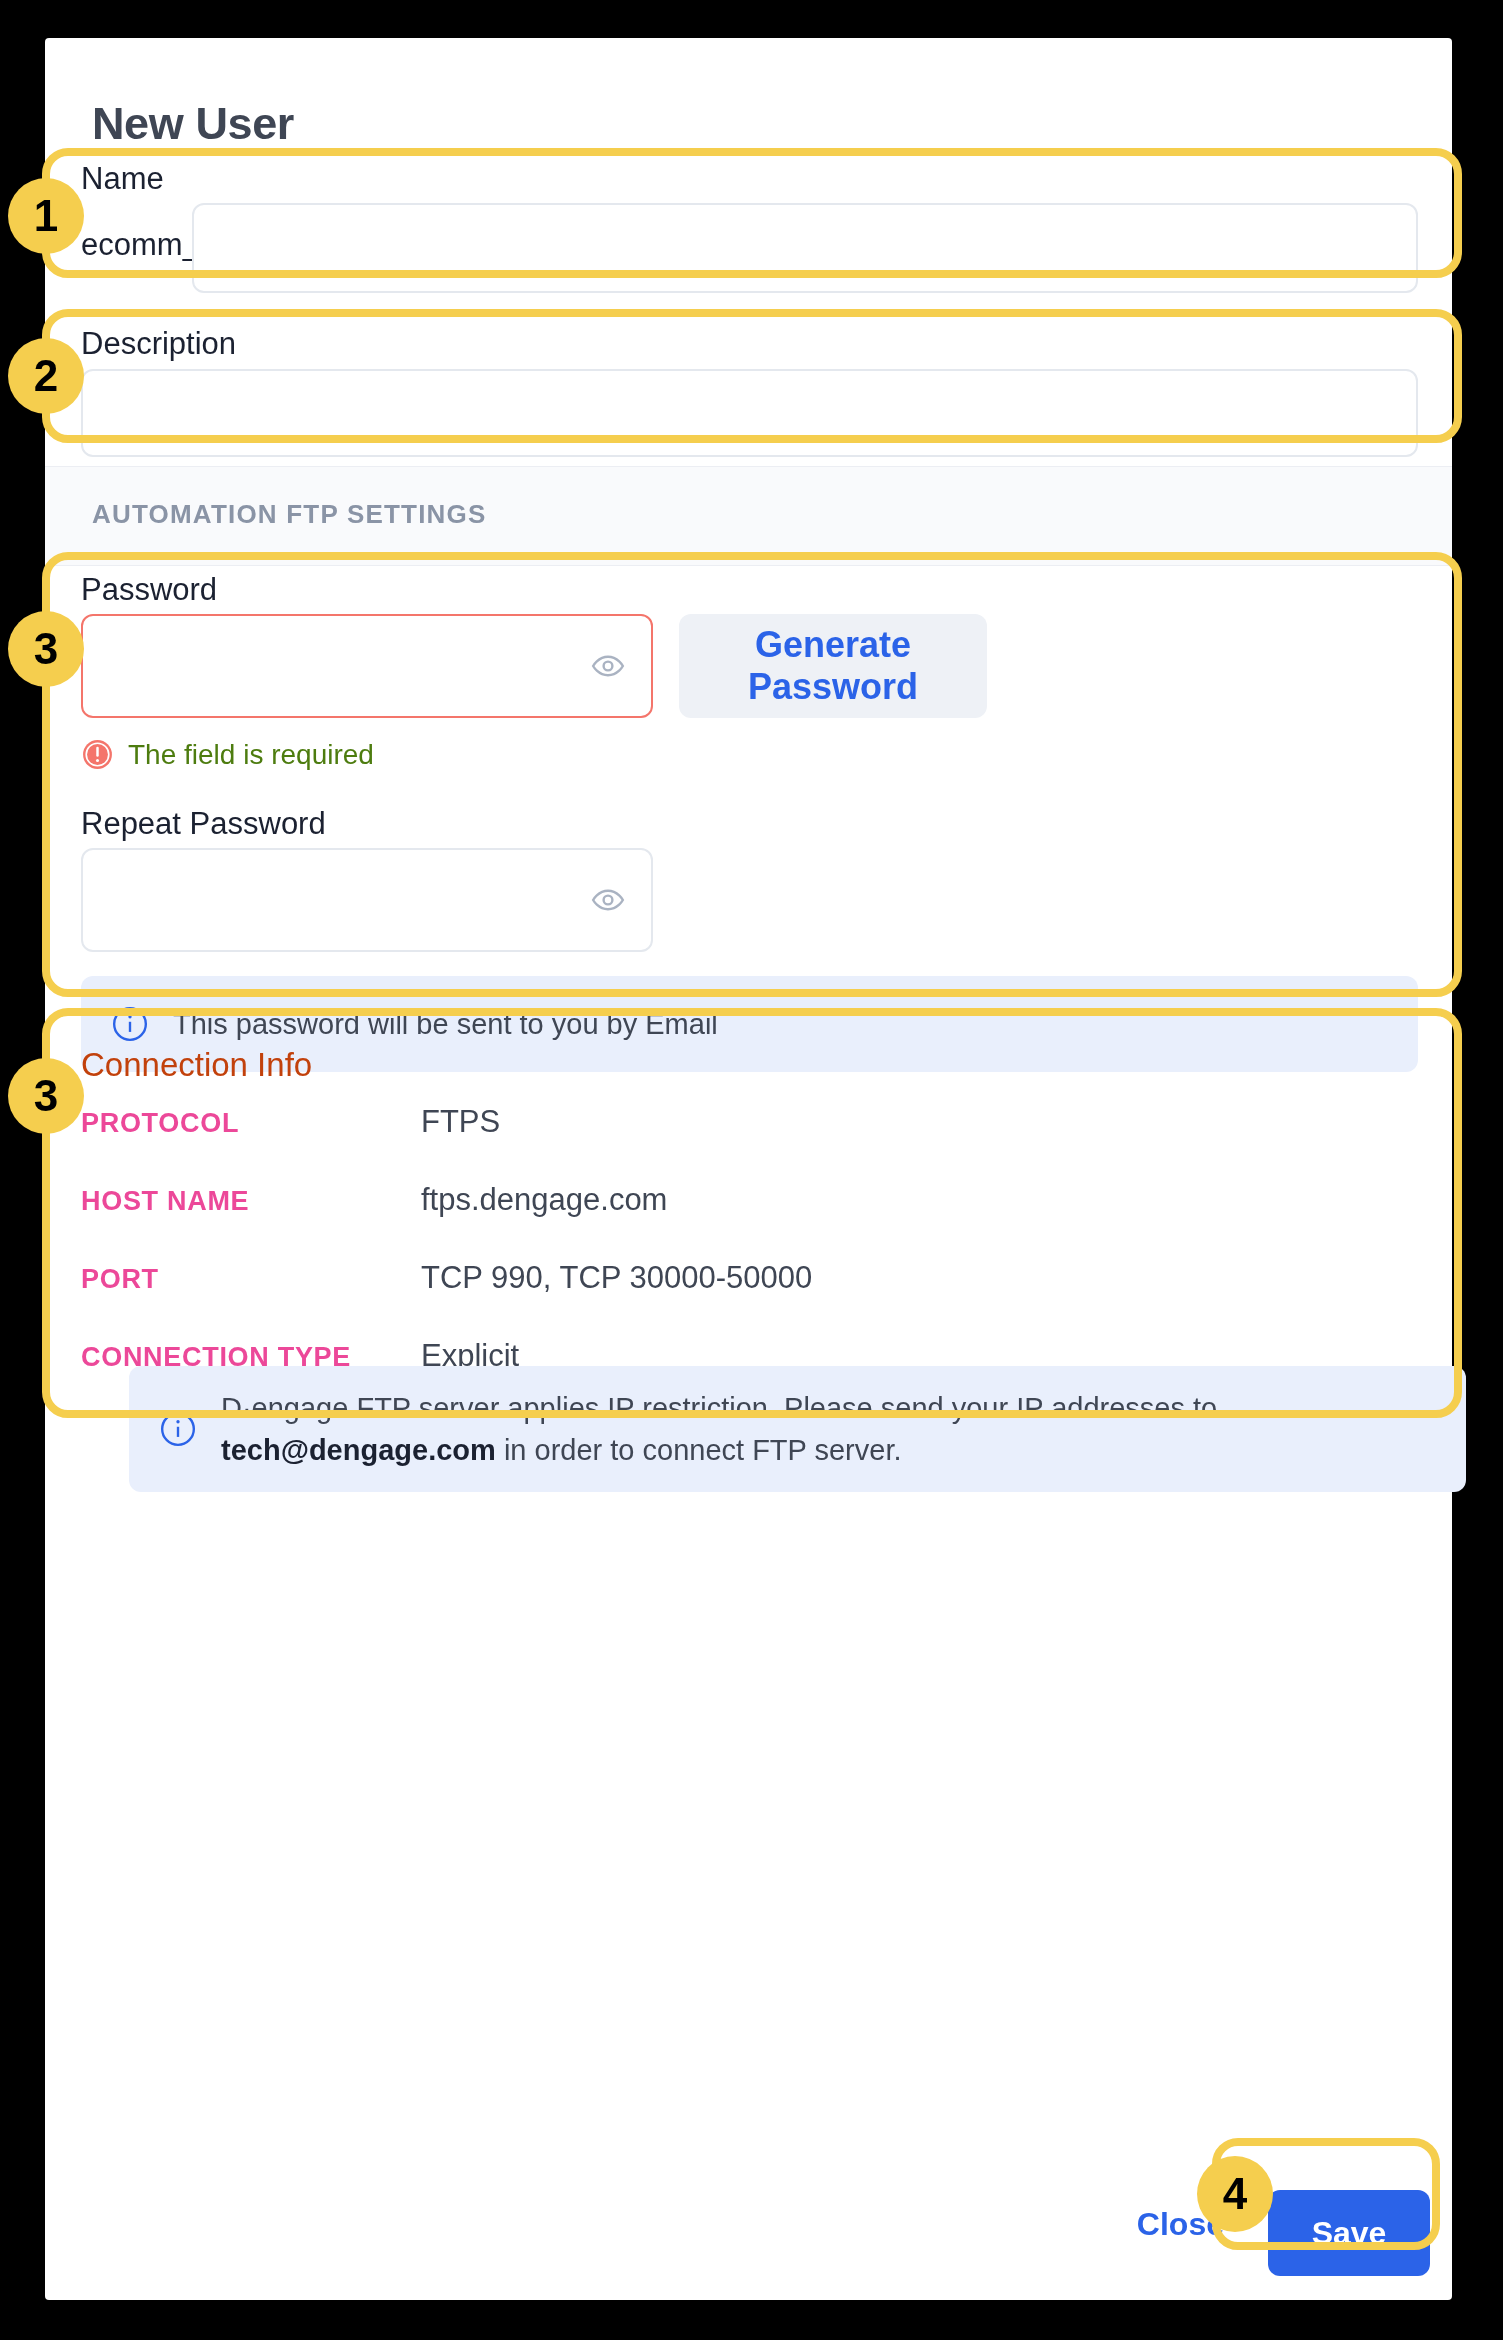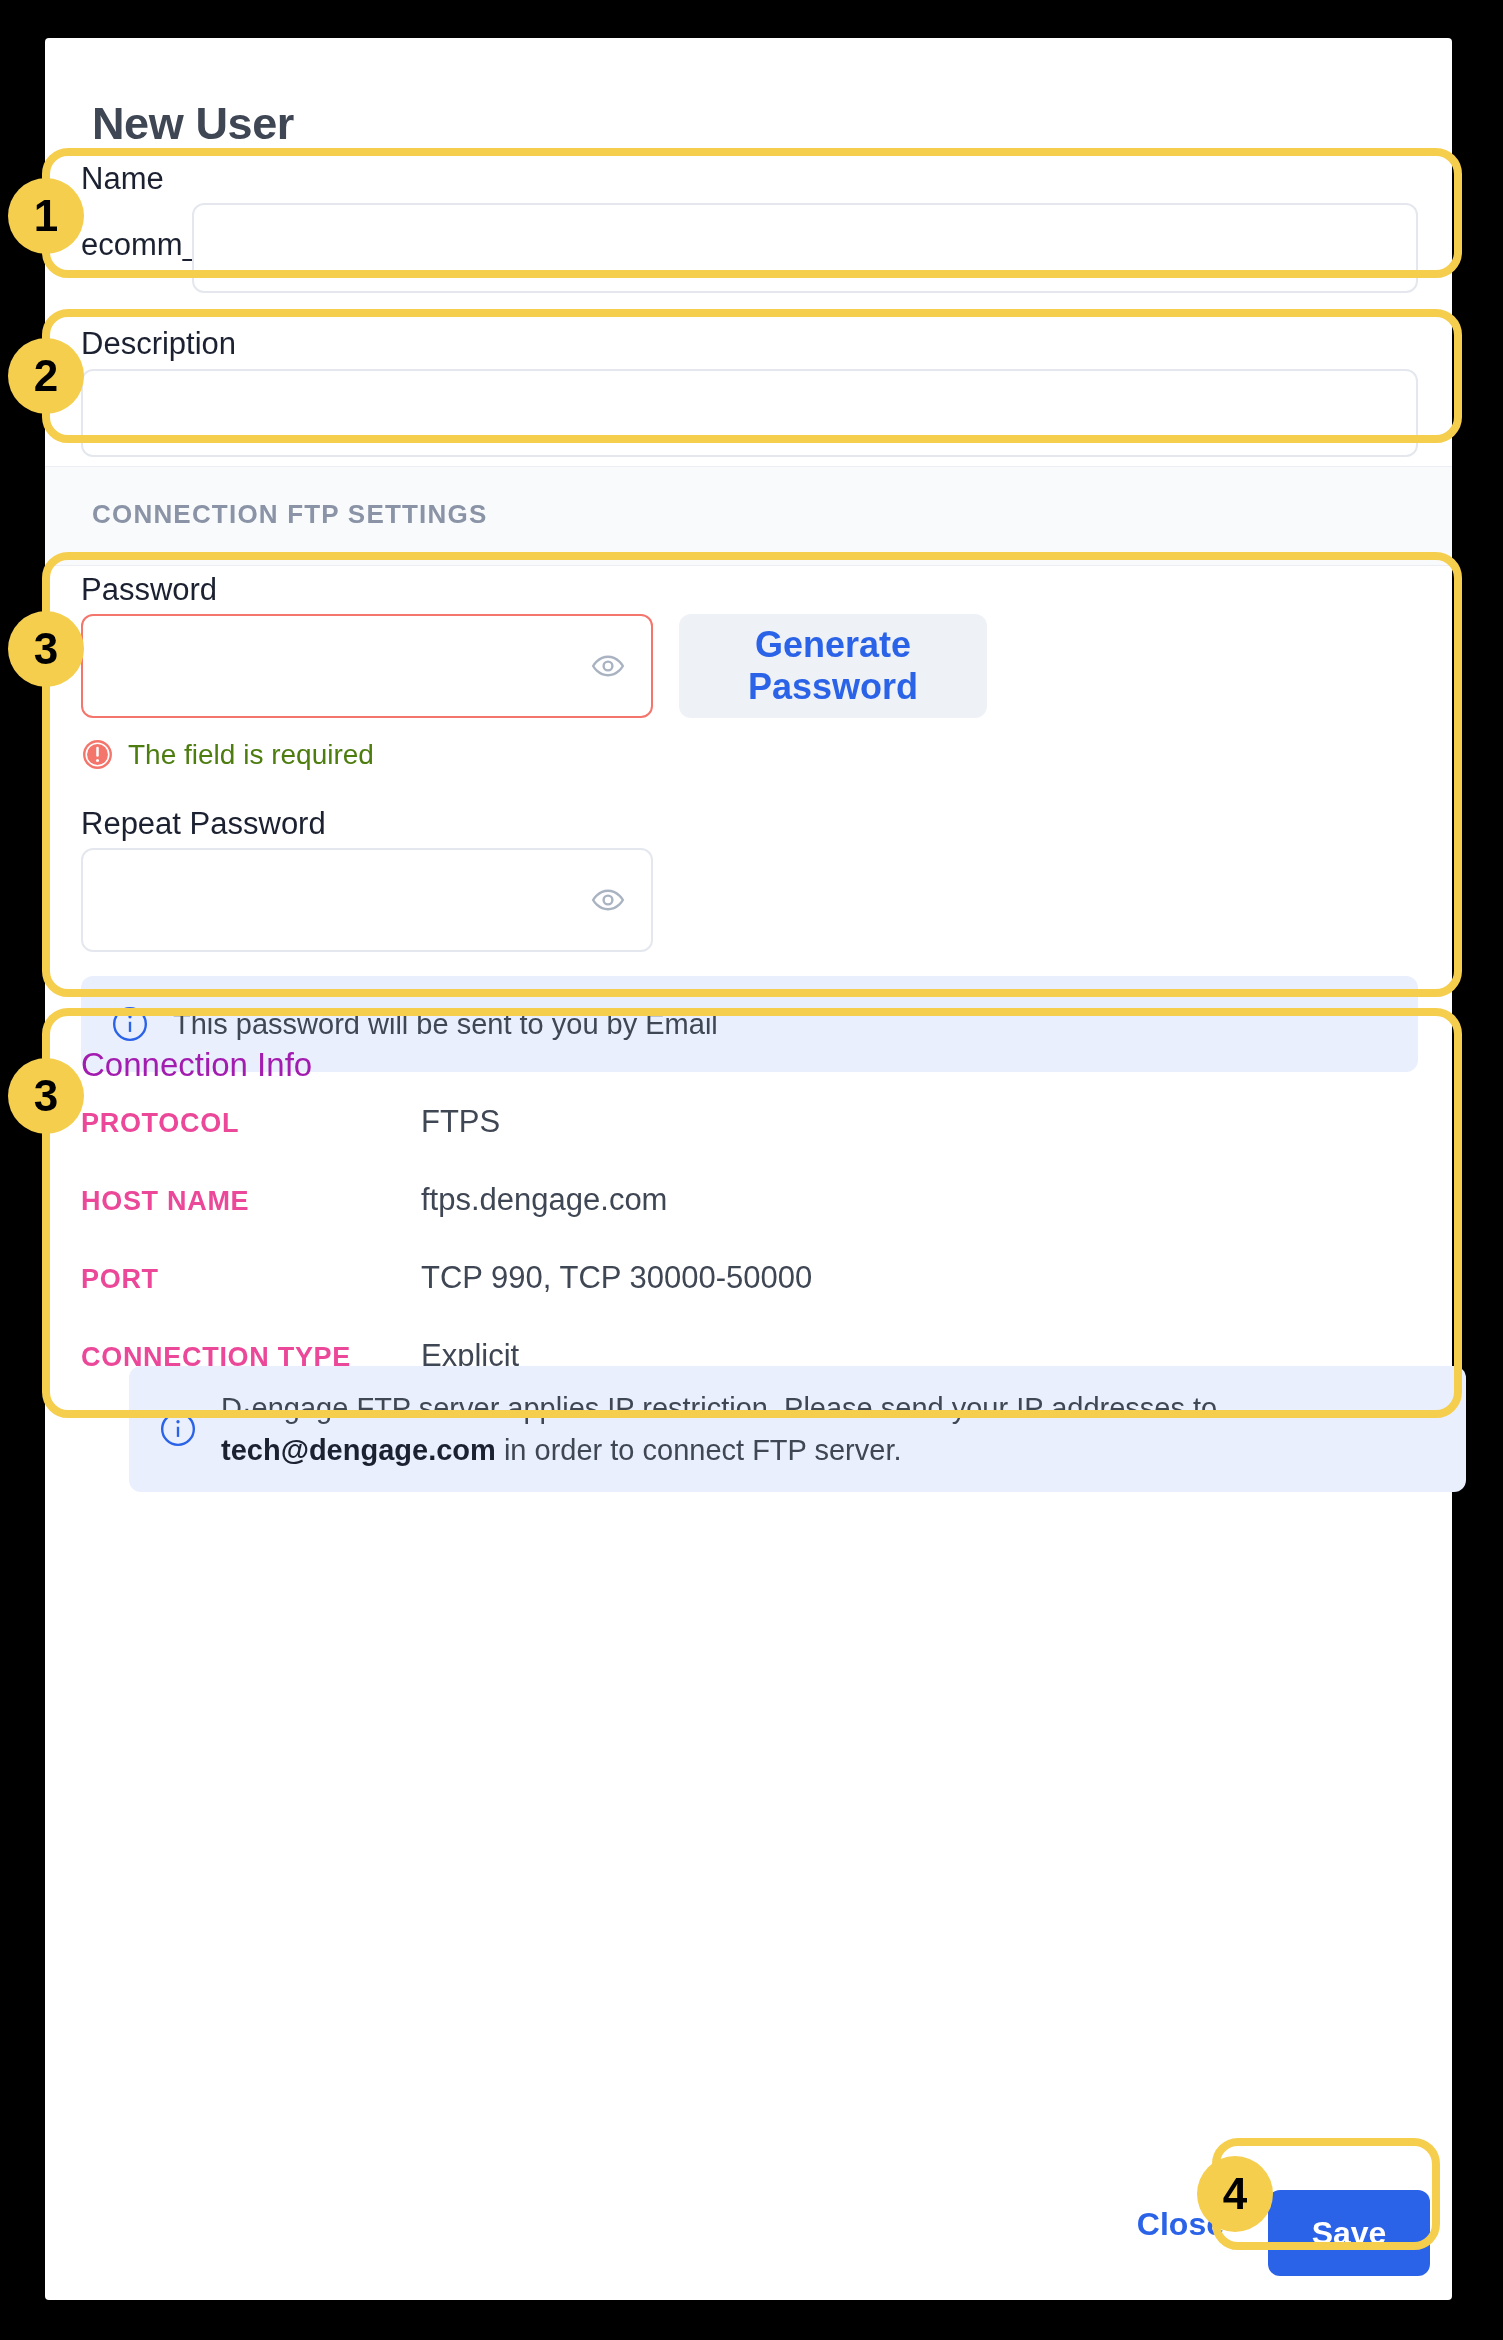--- a/index.html
+++ b/index.html
@@ -213,21 +213,21 @@
     left: 18px;
     top: 1002px;
     width: 1372px;
     height: 400px;
   }
   .conn-title {
     position: absolute;
     left: 18px;
     top: 6px;
     font-size: 33px;
-    color: #a21caf;
+    color: #c2410c;
   }
   .conn-rows {
     position: absolute;
     left: 18px;
     top: 64px;
     width: 1337px;
   }
   .conn-row {
     display: flex;
     align-items: baseline;
@@ -344,21 +344,21 @@
       <div class="name-prefix">ecomm_</div>
       <div class="input-box name-input"></div>
     </div>
 
     <div class="desc-block">
       <div class="field-label desc-label">Description</div>
       <div class="input-box desc-input"></div>
     </div>
 
     <div class="section-strip">
-      <div class="section-strip-text">CONNECTION FTP SETTINGS</div>
+      <div class="section-strip-text">AUTOMATION FTP SETTINGS</div>
     </div>
 
     <div class="pw-block">
 
       <div class="field-label pw-label">Password</div>
 
       <div class="input-box error pw-input">
         <span class="eye-icon">
           <svg viewBox="0 0 24 24" width="34" height="34" fill="none" stroke="#aab3c2" stroke-width="1.7">
             <path d="M1.5 12S5 5.5 12 5.5 22.5 12 22.5 12 19 18.5 12 18.5 1.5 12 1.5 12z"></path>

